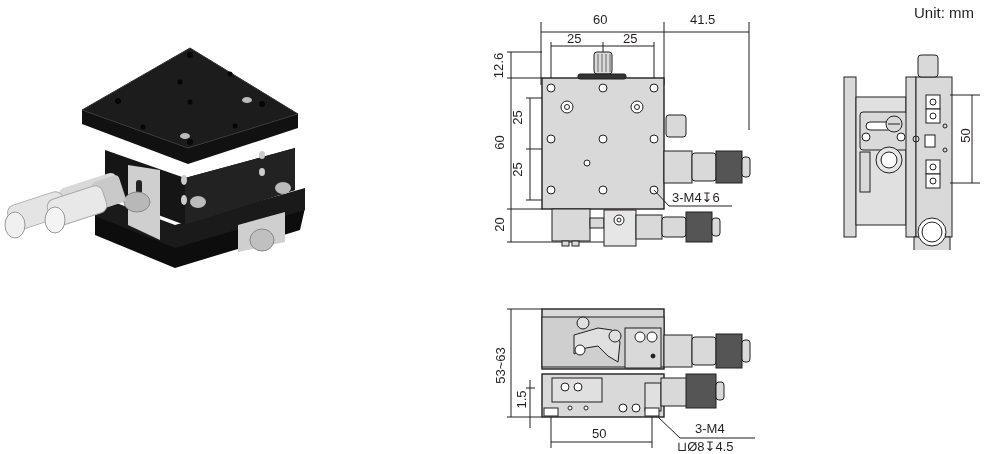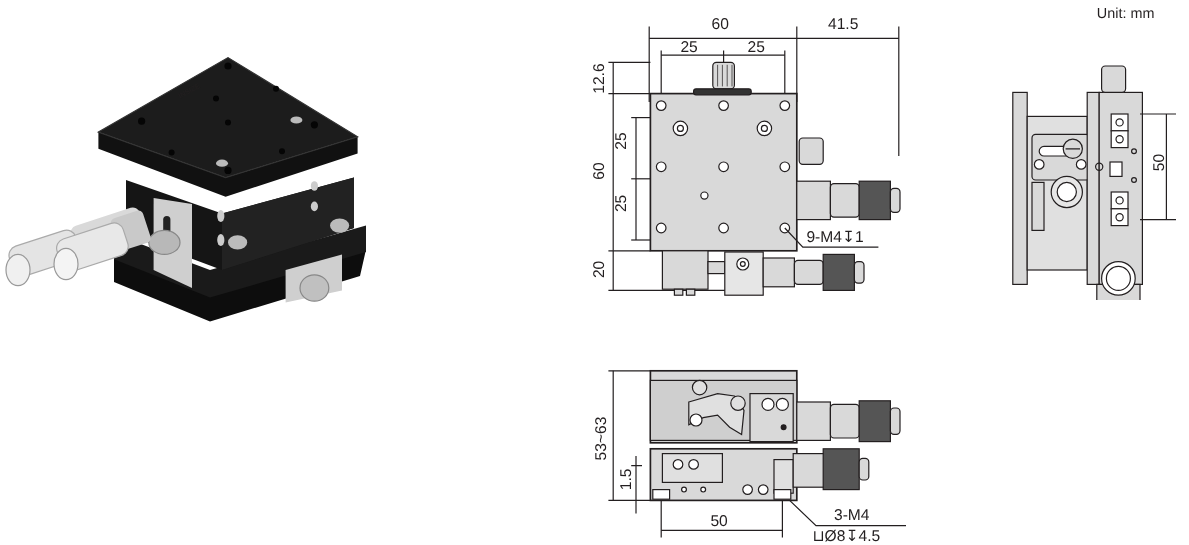--- a/index.html
+++ b/index.html
@@ -1,18 +1,18 @@
 <!DOCTYPE html>
 <html><head>
 <meta charset="utf-8">
 <style>
   html,body{margin:0;padding:0;background:#fff;}
   body{width:991px;height:454px;position:relative;overflow:hidden;font-family:"Liberation Sans",sans-serif;color:#231f20;}
   .abs{position:absolute;}
-  .unit{position:absolute;left:914px;top:4px;font-size:12px;color:#231f20;}
+  .unit{position:absolute;left:914px;top:4px;font-size:15px;color:#231f20;}
   svg text{font-family:"Liberation Sans",sans-serif;fill:#231f20;}
   .dim{font-size:13px;}
 </style>
 </head>
 <body>
 
 <div class="unit">Unit: mm</div>
 
 <div class="abs" style="left:0;top:30px;width:320px;height:260px;">
 <svg width="320" height="260" viewBox="0 0 320 260">
@@ -149,21 +149,21 @@
 </svg>
 <span class="abs dim" style="left:103px;top:2px;">60</span>
 <span class="abs dim" style="left:200px;top:2px;">41.5</span>
 <span class="abs dim" style="left:77px;top:21px;">25</span>
 <span class="abs dim" style="left:133px;top:21px;">25</span>
 <span class="abs dim" style="left:-4px;top:48px;transform:rotate(-90deg);">12.6</span>
 <span class="abs dim" style="left:2px;top:125px;transform:rotate(-90deg);">60</span>
 <span class="abs dim" style="left:20px;top:100px;transform:rotate(-90deg);">25</span>
 <span class="abs dim" style="left:20px;top:152px;transform:rotate(-90deg);">25</span>
 <span class="abs dim" style="left:2px;top:207px;transform:rotate(-90deg);">20</span>
-<span class="abs dim" style="left:182px;top:180px;">9-M4↧1</span>
+<span class="abs dim" style="left:182px;top:180px;">3-M4↧6</span>
 </div>
 
 <div class="abs" style="left:830px;top:40px;width:161px;height:210px;">
 <svg width="161" height="210" viewBox="0 0 161 210" stroke="#231f20" fill="none" stroke-width="1">
   <rect x="14" y="37" width="12" height="160" fill="#d9d9d9"></rect>
   <rect x="26" y="57" width="50" height="128" fill="#e0e0e0"></rect>
   <rect x="30" y="72" width="48" height="38" rx="3" fill="#d9d9d9"></rect>
   <rect x="36" y="82" width="26" height="8" rx="4" fill="#fff"></rect>
   <circle cx="64" cy="84" r="8" fill="#d9d9d9"></circle>
       <line x1="58" y1="84" x2="70" y2="84"></line>

